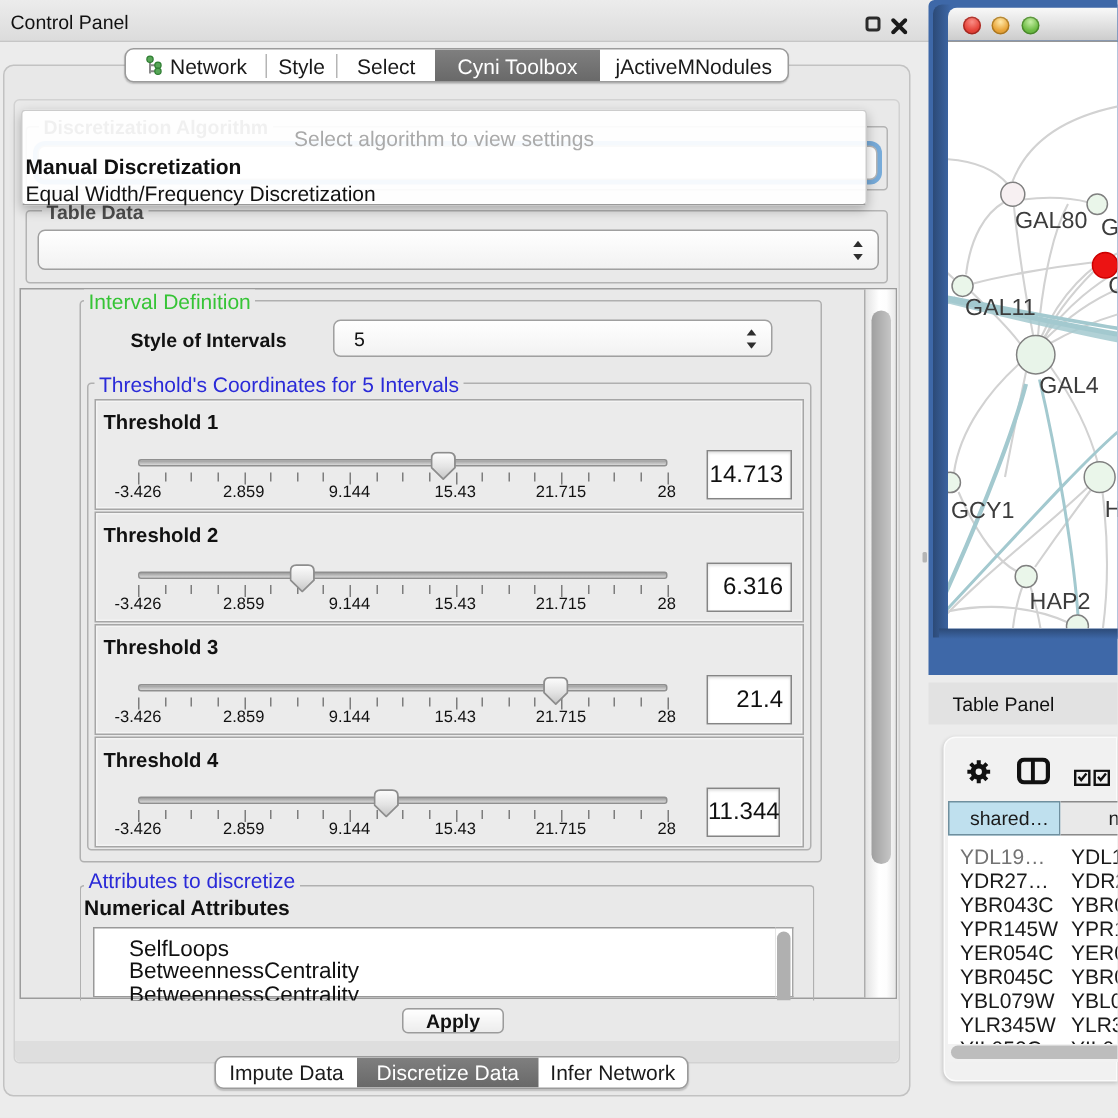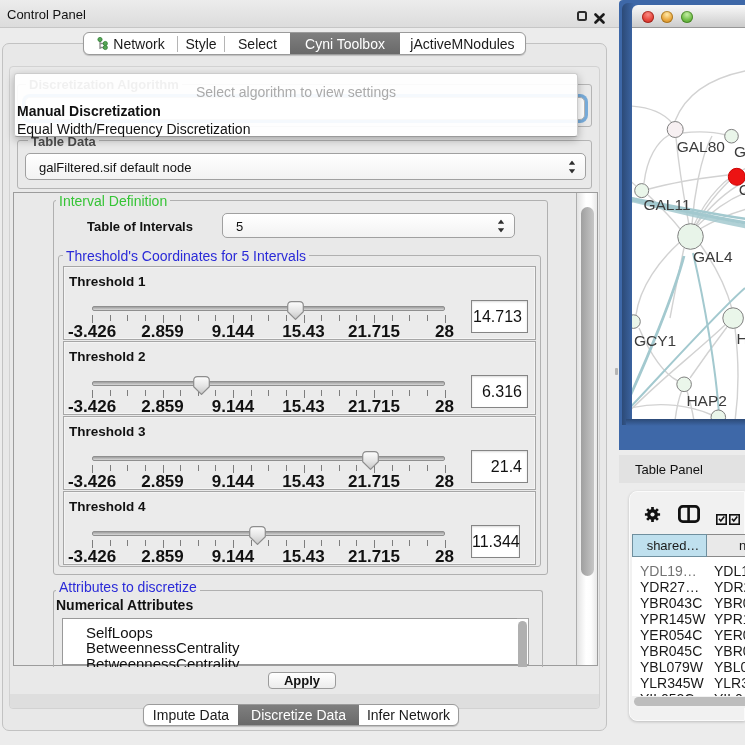--- a/index.html
+++ b/index.html
@@ -14,21 +14,21 @@
   border-radius:5px; font-size:13px; color:#111; }
 .combo .ctext { position:absolute; left:13px; top:50%; transform:translateY(-50%); }
 .stepper { position:absolute; right:9px; top:50%; transform:translateY(-50%); width:8px; height:13px; }
 .tpanel { position:absolute; left:63px; width:473px; height:74px; border:1px solid #a6a6a6;
   box-shadow:inset 0 0 0 1px #f4f4f4; background:#ebebeb; }
 .track { position:absolute; height:5px; border-radius:2px;
   background:linear-gradient(#9d9d9d,#d8d8d8); border:1px solid #8f8f8f; }
 .thumb { position:absolute; width:17px; height:19px; }
 .vbox { position:absolute; background:#fff; border:1px solid #858585; box-shadow:inset 0 1px 2px rgba(0,0,0,.15);
   font-size:16px; color:#111; text-align:right; padding-right:5px; line-height:31px; }
-.ticklbl { position:absolute; font-size:17px; font-weight:bold; color:#111; transform:translateX(-50%); }
+.ticklbl { position:absolute; font-size:11px; font-weight:normal; color:#111; transform:translateX(-50%); }
 .seg { position:absolute; background:#fff; border:1px solid #9b9b9b; border-radius:6px;
   box-shadow:0 1px 1px rgba(0,0,0,.18); display:flex; overflow:hidden; }
 .seg > div { font-size:14px; color:#1a1a1a; display:flex; align-items:center; justify-content:center; }
 .seg .sel { background:linear-gradient(#7f7f7f,#696969); color:#fff; }
 .seg .sep { width:1px; background:#b5b5b5; flex:none; align-self:center; height:16px; }
 </style>
 </head>
 <body>
 
 <div class="abs" style="left:0;top:0;width:620px;height:28px;background:linear-gradient(#ececec,#dcdcdc);border-bottom:1px solid #c6c6c6;"></div>
@@ -63,41 +63,40 @@
 </div>
 
 <div class="groupbox" style="left:17px;top:84px;width:575px;height:43px;"></div>
 <div class="gtitle bold" style="left:26px;top:77px;color:#333;font-size:13px;">Discretization Algorithm</div>
 
 <div class="abs" style="left:25px;top:97px;width:560px;height:23px;background:#fff;border:1px solid #b5b5b5;border-radius:5px;box-shadow:0 0 0 3px rgba(90,155,213,.8);"></div>
 
 <div class="groupbox" style="left:17px;top:140px;width:575px;height:49px;"></div>
 <div class="gtitle bold" style="left:28px;top:134px;color:#4e4e4e;font-size:13px;">Table Data</div>
 <div class="combo" style="left:25px;top:153px;width:561px;height:27px;">
-  <span class="ctext">galFiltered.sif default node</span>
   <svg class="stepper" viewBox="0 0 8 13">
       <path d="M4 0 L7.2 4.2 H0.8 Z" fill="#2e2e2e"></path>
       <path d="M4 13 L0.8 8.8 H7.2 Z" fill="#2e2e2e"></path>
     </svg>
 </div>
 
 <div class="abs" style="left:14px;top:73px;width:564px;height:64px;background:rgba(255,255,255,0.93);border:1px solid #cccccc;border-bottom:1px solid #9a9a9a;border-radius:3px;box-shadow:0 3px 8px rgba(0,0,0,0.28);"></div>
 <div class="lbl" style="left:0;top:84px;width:592px;text-align:center;color:#aaaaaa;font-size:14px;">Select algorithm to view settings</div>
 <div class="lbl bold" style="left:17px;top:103px;font-size:14px;">Manual Discretization</div>
 <div class="lbl" style="left:17px;top:121px;font-size:14px;">Equal Width/Frequency Discretization</div>
 
 <div class="abs" style="left:13px;top:192px;width:585px;height:474px;border:1px solid #9c9c9c;background:#e9e9e9;"></div>
 
 <div class="abs" style="left:576px;top:193px;width:21px;height:472px;background:linear-gradient(90deg,#e3e3e3,#ffffff 45%,#fdfdfd 70%,#e8e8e8);border-left:1px solid #adadad;"></div>
 <div class="abs" style="left:581px;top:207px;width:13px;height:369px;background:linear-gradient(90deg,#9f9f9f,#c6c6c6);border-radius:7px;"></div>
 
 <div class="groupbox" style="left:53px;top:200px;width:495px;height:375px;border-color:#b0b0b0;"></div>
 <div class="gtitle" style="left:56px;top:193px;color:#36c436;">Interval Definition</div>
 
-<div class="lbl bold" style="left:87px;top:219px;">Table of Intervals</div>
+<div class="lbl bold" style="left:87px;top:219px;">Style of Intervals</div>
 <div class="combo" style="left:222px;top:213px;width:293px;height:25px;">
   <span class="ctext">5</span>
   <svg class="stepper" viewBox="0 0 8 13">
       <path d="M4 0 L7.2 4.2 H0.8 Z" fill="#2e2e2e"></path>
       <path d="M4 13 L0.8 8.8 H7.2 Z" fill="#2e2e2e"></path>
     </svg>
 </div>
 
 <div class="groupbox" style="left:58px;top:255px;width:483px;height:312px;border-color:#b0b0b0;"></div>
 <div class="gtitle" style="left:63px;top:248px;color:#2a2ad8;">Threshold's Coordinates for 5 Intervals</div>

